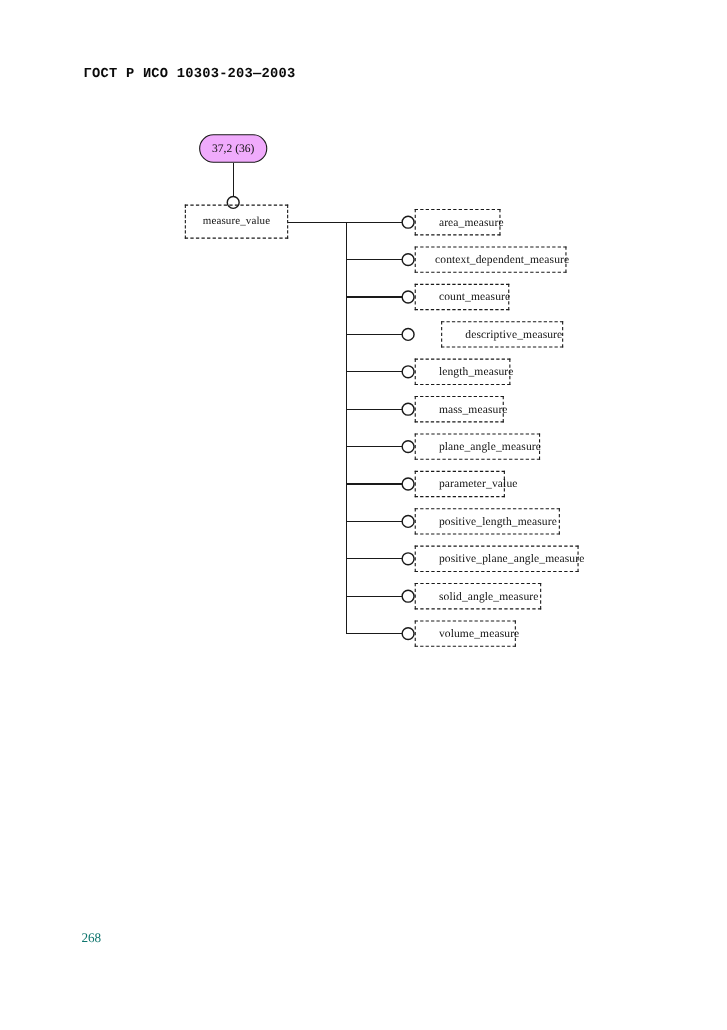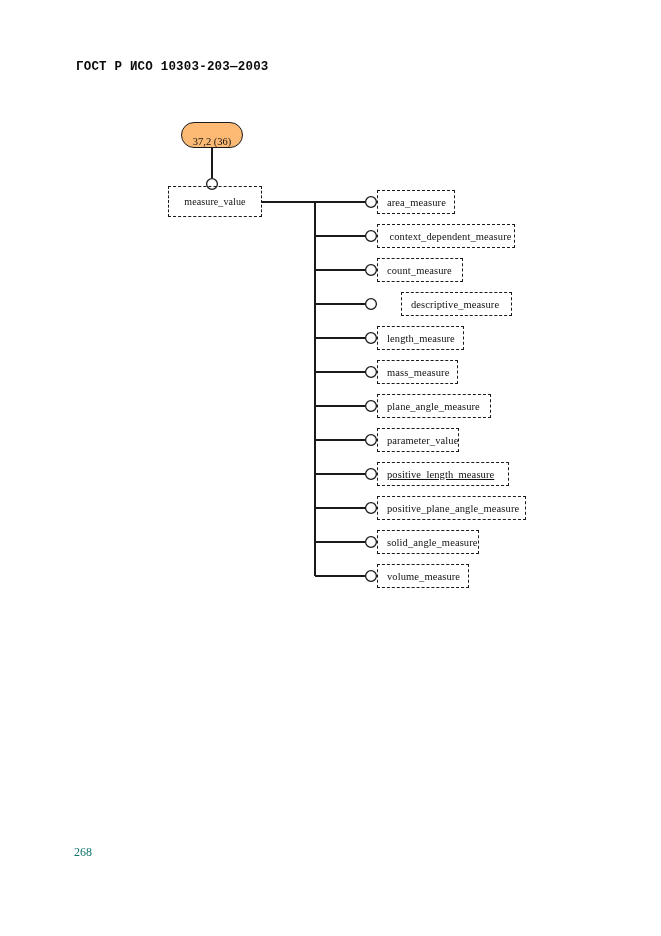--- a/index.html
+++ b/index.html
@@ -50,21 +50,21 @@
   }
 
   
   .ebox {
     position: absolute;
     box-sizing: border-box;
     border: 1.3px dashed #1a1a1a;
     background: transparent;
     display: flex;
     align-items: center;
-    padding-left: 9px;
+    padding-left: 21px;
     height: 24px;
   }
   .ebox .lbl {
     font-family: "Liberation Serif", serif;
     font-size: 10.5px;
     color: #111111;
     white-space: nowrap;
     letter-spacing: 0.1px;
   }
 
@@ -77,23 +77,23 @@
     font-size: 10px;
   }
 
   
   .pageref {
     position: absolute;
     box-sizing: border-box;
     border: 1.4px solid #1a1a1a;
     border-radius: 14px;
     display: flex;
-    align-items: flex-end;
+    align-items: center;
     justify-content: center;
-    background: #fdba74;
+    background: #f0abfc;
   }
   .pageref .lbl {
     font-family: "Liberation Serif", serif;
     font-size: 10.5px;
     color: #111111;
     white-space: nowrap;
   }
 
   
   .caption {
@@ -196,27 +196,27 @@
     </div>
     <div class="ebox" style="left: 377px; top: 360px; width: 81px;">
       <span class="lbl">mass_measure</span>
     </div>
     <div class="ebox" style="left: 377px; top: 394px; width: 114px;">
       <span class="lbl">plane_angle_measure</span>
     </div>
     <div class="ebox" style="left: 377px; top: 428px; width: 82px;">
       <span class="lbl">parameter_value</span>
     </div>
-    <div class="ebox" style="left: 377px; top: 462px; width: 132px; text-decoration: underline;">
+    <div class="ebox" style="left: 377px; top: 462px; width: 132px;">
       <span class="lbl">positive_length_measure</span>
     </div>
     <div class="ebox" style="left: 377px; top: 496px; width: 149px;">
       <span class="lbl">positive_plane_angle_measure</span>
     </div>
-    <div class="ebox" style="left: 377px; top: 530px; width: 102px;">
+    <div class="ebox" style="left: 377px; top: 530px; width: 115px;">
       <span class="lbl">solid_angle_measure</span>
     </div>
     <div class="ebox" style="left: 377px; top: 564px; width: 92px;">
       <span class="lbl">volume_measure</span>
     </div>
 
   </div>
 
 
   <div class="pagenum">268</div>

